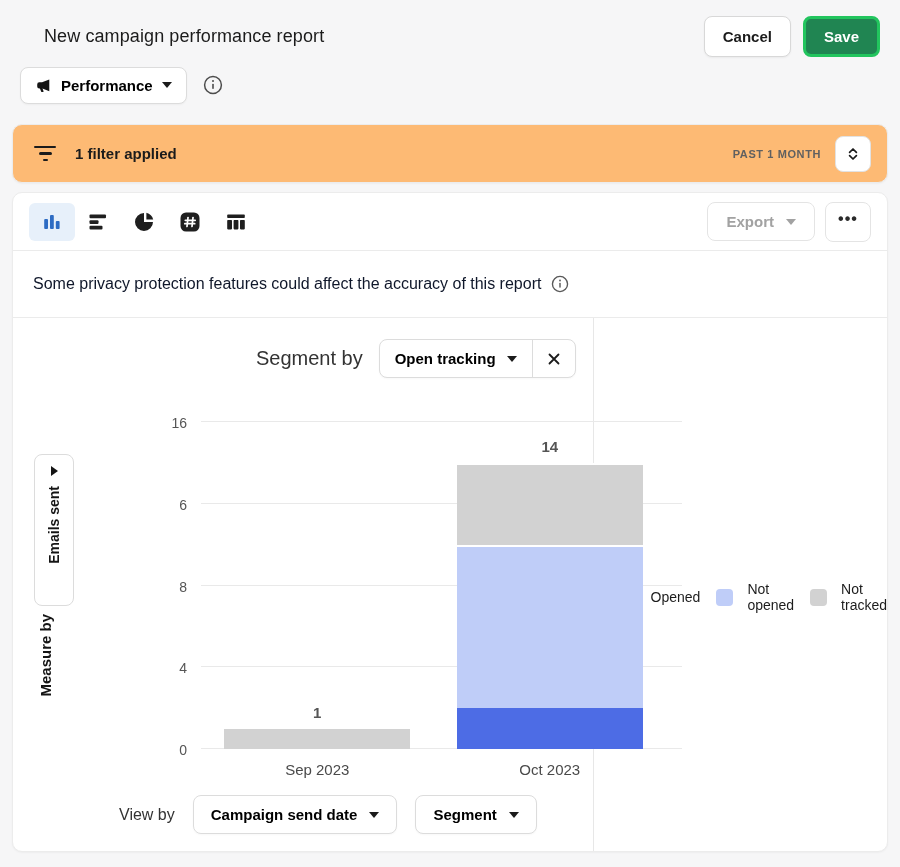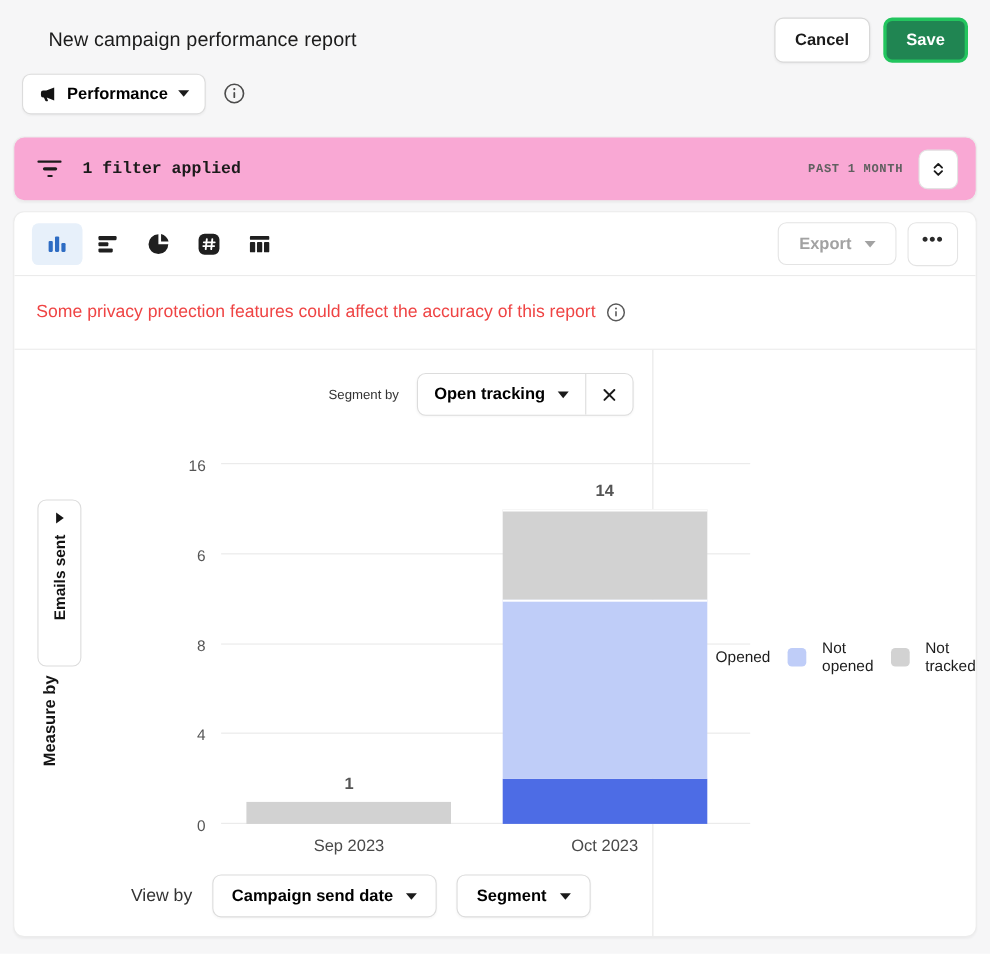--- a/index.html
+++ b/index.html
@@ -17,52 +17,52 @@
   .btn-save { background:#208552; border:3px solid #22c55e; padding:9px 18px; color:#fff; }
 
   
   .metric-row { display:flex; align-items:center; gap:16px; padding:8px 20px 0 20px; height:50px; }
   .metric-btn { display:inline-flex; align-items:center; gap:9px; background:#fff; border:1px solid #dcdcdc; border-radius:8px; padding:9px 14px; font-size:15px; font-weight:700; box-shadow:0 1px 2px rgba(0,0,0,.04); cursor:pointer; }
   .caret { width:0; height:0; border-left:5px solid transparent; border-right:5px solid transparent; border-top:6px solid #1b1b1b; display:inline-block; }
   .caret.gray { border-top-color:#a2a2a2; }
   .info-circle { width:20px; height:20px; flex:0 0 auto; }
 
   
-  .filter-card { margin:18px 12px 9px 12px; background:#f9a8d4; border:1px solid #ececec; border-radius:10px; height:59px; display:flex; align-items:center; justify-content:space-between; padding:0 16px 0 20px; box-shadow:0 1px 2px rgba(0,0,0,.04); cursor:pointer;font-family:Liberation Mono, monospace; }
+  .filter-card { margin:18px 12px 9px 12px; background:#fdba74; border:1px solid #ececec; border-radius:10px; height:59px; display:flex; align-items:center; justify-content:space-between; padding:0 16px 0 20px; box-shadow:0 1px 2px rgba(0,0,0,.04); cursor:pointer; }
   .filter-left { display:flex; align-items:center; gap:18px; }
   .filter-icon { display:flex; flex-direction:column; align-items:center; gap:4px; width:24px; }
   .filter-icon span { background:#1b1b1b; height:2.5px; border-radius:2px; display:block; }
   .fi1 { width:22px; } .fi2 { width:13px; } .fi3 { width:5px; }
   .filter-label { font-size:15px; font-weight:700; }
   .filter-right { display:flex; align-items:center; gap:14px; }
   .range-label { font-size:11px; font-weight:700; color:#606060; letter-spacing:.6px; }
   .range-toggle { width:36px; height:36px; background:#fff; border:1px solid #e2e2e2; border-radius:8px; display:flex; align-items:center; justify-content:center; cursor:pointer; }
 
   
   .main-card { margin:0 12px; background:#fff; border:1px solid #ececec; border-radius:10px; box-shadow:0 1px 2px rgba(0,0,0,.04); height:660px; overflow:hidden; }
 
   .toolbar { height:58px; display:flex; align-items:center; padding:0 16px; border-bottom:1px solid #ebebeb; }
   .chart-type-btn { width:46px; height:38px; display:flex; align-items:center; justify-content:center; border-radius:6px; background:transparent; border:none; cursor:pointer; }
   .chart-type-btn.selected { background:#e7f0fa; }
   .toolbar-right { margin-left:auto; display:flex; align-items:center; gap:10px; }
   .btn-export { display:inline-flex; align-items:center; gap:12px; background:#fff; border:1px solid #e4e4e4; border-radius:8px; padding:10px 18px; font-size:15px; font-weight:700; color:#a2a2a2; cursor:pointer; }
   .btn-more { width:46px; height:40px; background:#fff; border:1px solid #e4e4e4; border-radius:8px; font-size:16px; font-weight:700; color:#2a2a2a; letter-spacing:1px; cursor:pointer; padding-bottom:6px; }
 
-  .notice-row { height:67px; display:flex; align-items:center; gap:10px; padding:0 20px; border-bottom:1px solid #ebebeb; color:#ef4444; font-size:16px; }
+  .notice-row { height:67px; display:flex; align-items:center; gap:10px; padding:0 20px; border-bottom:1px solid #ebebeb; color:#0f172a; font-size:16px; }
 
   
   .chart-section { display:flex; height:534px; }
   .chart-area { position:relative; flex:1 1 auto; }
   .legend-panel { flex:0 0 202px; border-left:1px solid #e7e7e7; padding:24px 0 0 26px; display:flex; flex-direction:row; gap:16px; }
   .legend-item { display:flex; align-items:center; gap:14px; }
   .swatch { width:17px; height:17px; border-radius:4px; display:inline-block; flex:0 0 auto; }
   .legend-item span:last-child { font-size:14px; color:#1c1c1c; }
 
   .segment-row { position:absolute; top:21px; right:17px; display:flex; align-items:center; gap:16px; }
-  .segment-label { font-size:12px; color:#333; }
+  .segment-label { font-size:20px; color:#333; }
   .segment-group { display:flex; align-items:stretch; background:#fff; border:1px solid #dcdcdc; border-radius:8px; overflow:hidden; box-shadow:0 1px 2px rgba(0,0,0,.03); }
   .segment-main { display:flex; align-items:center; gap:11px; padding:10px 15px; font-size:15px; font-weight:700; border:none; background:transparent; cursor:pointer; font-family:"Liberation Sans", sans-serif;justify-content:flex-end; }
   .segment-close { width:43px; display:flex; align-items:center; justify-content:center; border:none; border-left:1px solid #dcdcdc; background:transparent; cursor:pointer; }
 
   .vaxis-btn { position:absolute; left:21px; top:136px; width:40px; height:152px; background:#fff; border:1px solid #dcdcdc; border-radius:8px; display:flex; flex-direction:column; align-items:center; padding-top:11px; gap:10px; cursor:pointer; }
   .tri-right { width:0; height:0; border-top:5px solid transparent; border-bottom:5px solid transparent; border-left:7px solid #141414; }
   .vtext { writing-mode:vertical-rl; transform:rotate(180deg); font-size:14px; font-weight:700; color:#141414; }
   .measure-rail { position:absolute; left:24px; top:296px; writing-mode:vertical-rl; transform:rotate(180deg); font-size:15px; font-weight:700; color:#141414; }
 
   .plot { position:absolute; left:188px; top:104px; width:465px; height:327px; }

